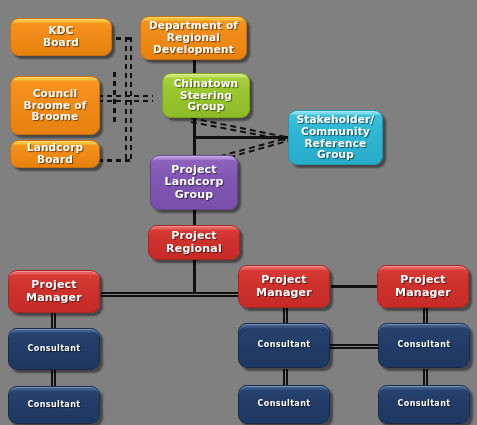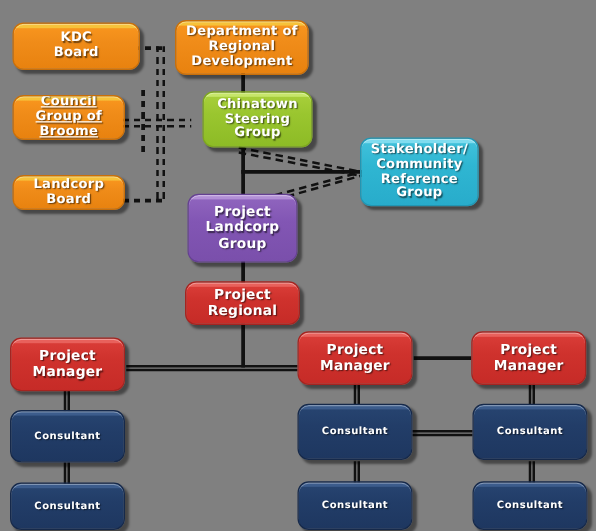--- a/index.html
+++ b/index.html
@@ -174,24 +174,24 @@
 
   <div class="conn dbl-h" style="left:330px; top:344px; width:48px;"></div>
 
   <div class="node c-orange sz-med" style="left:10px; top:18px; width:102px; height:38px;">
     <span class="lbl">
       <span>KDC</span><br>
       <span>Board</span>
     </span>
   </div>
 
-  <div class="node c-orange sz-med" style="left:10px; top:76px; width:90px; height:36px;text-decoration:underline;">
+  <div class="node c-orange sz-med" style="left:10px; top:76px; width:90px; height:59px;">
     <span class="lbl">
       <span>Council</span><br>
-      <span>Group of</span><br>
+      <span>Broome of</span><br>
       <span>Broome</span>
     </span>
   </div>
 
   <div class="node c-orange sz-med" style="left:10px; top:140px; width:90px; height:28px;">
     <span class="lbl">
       <span>Landcorp</span><br>
       <span>Board</span>
     </span>
   </div>

